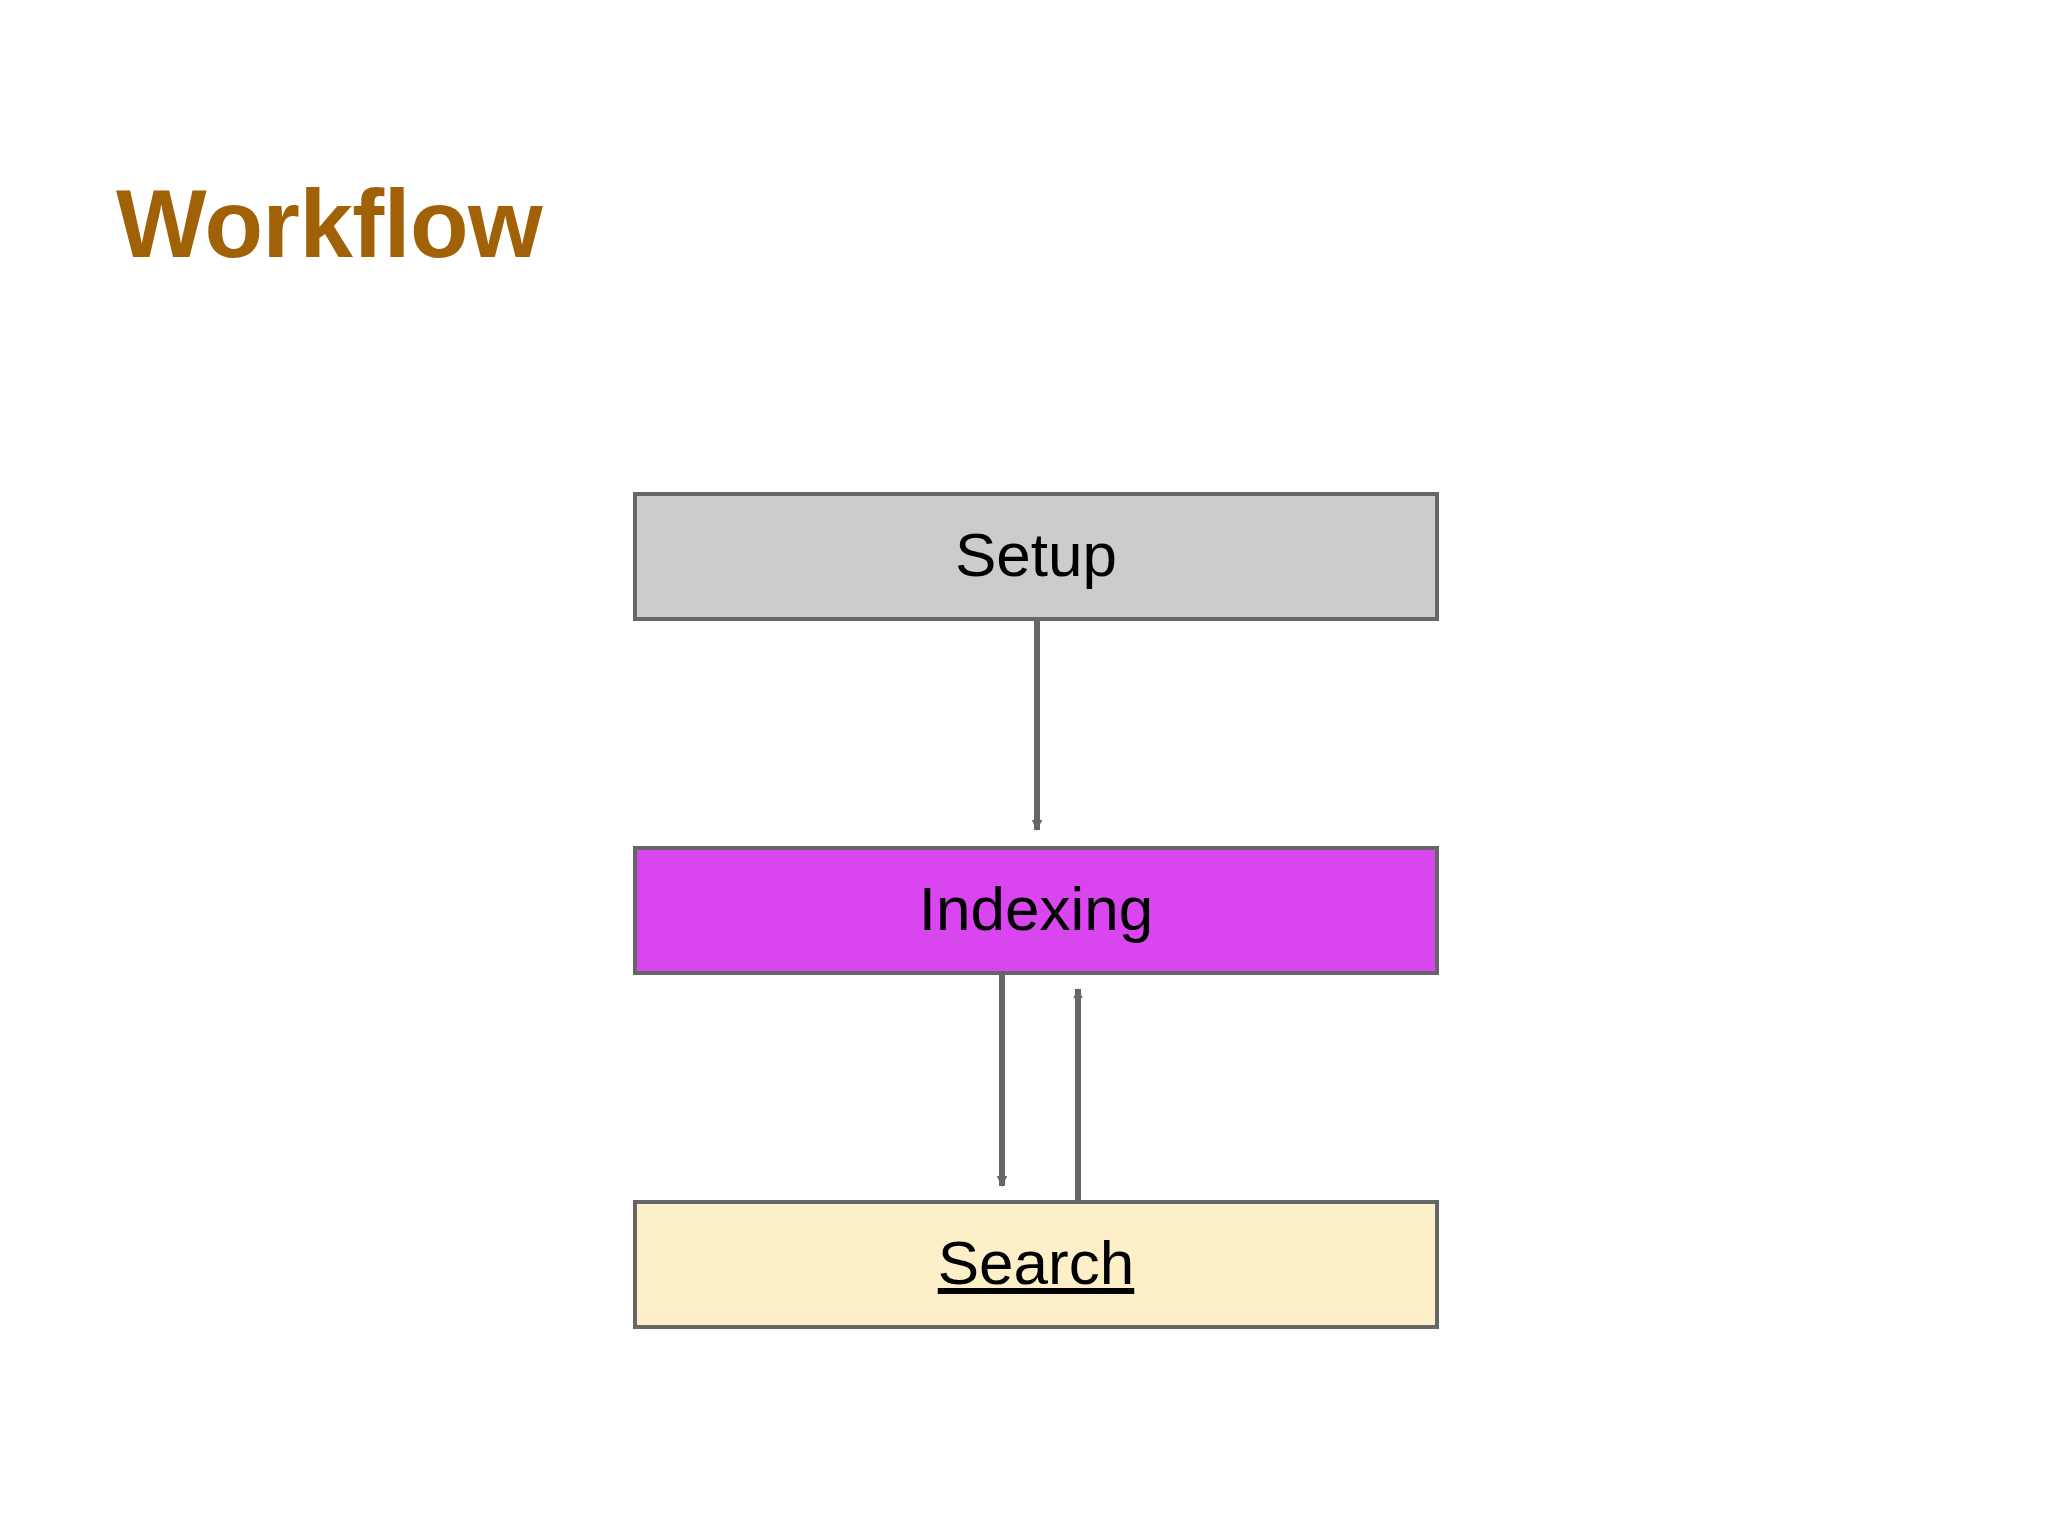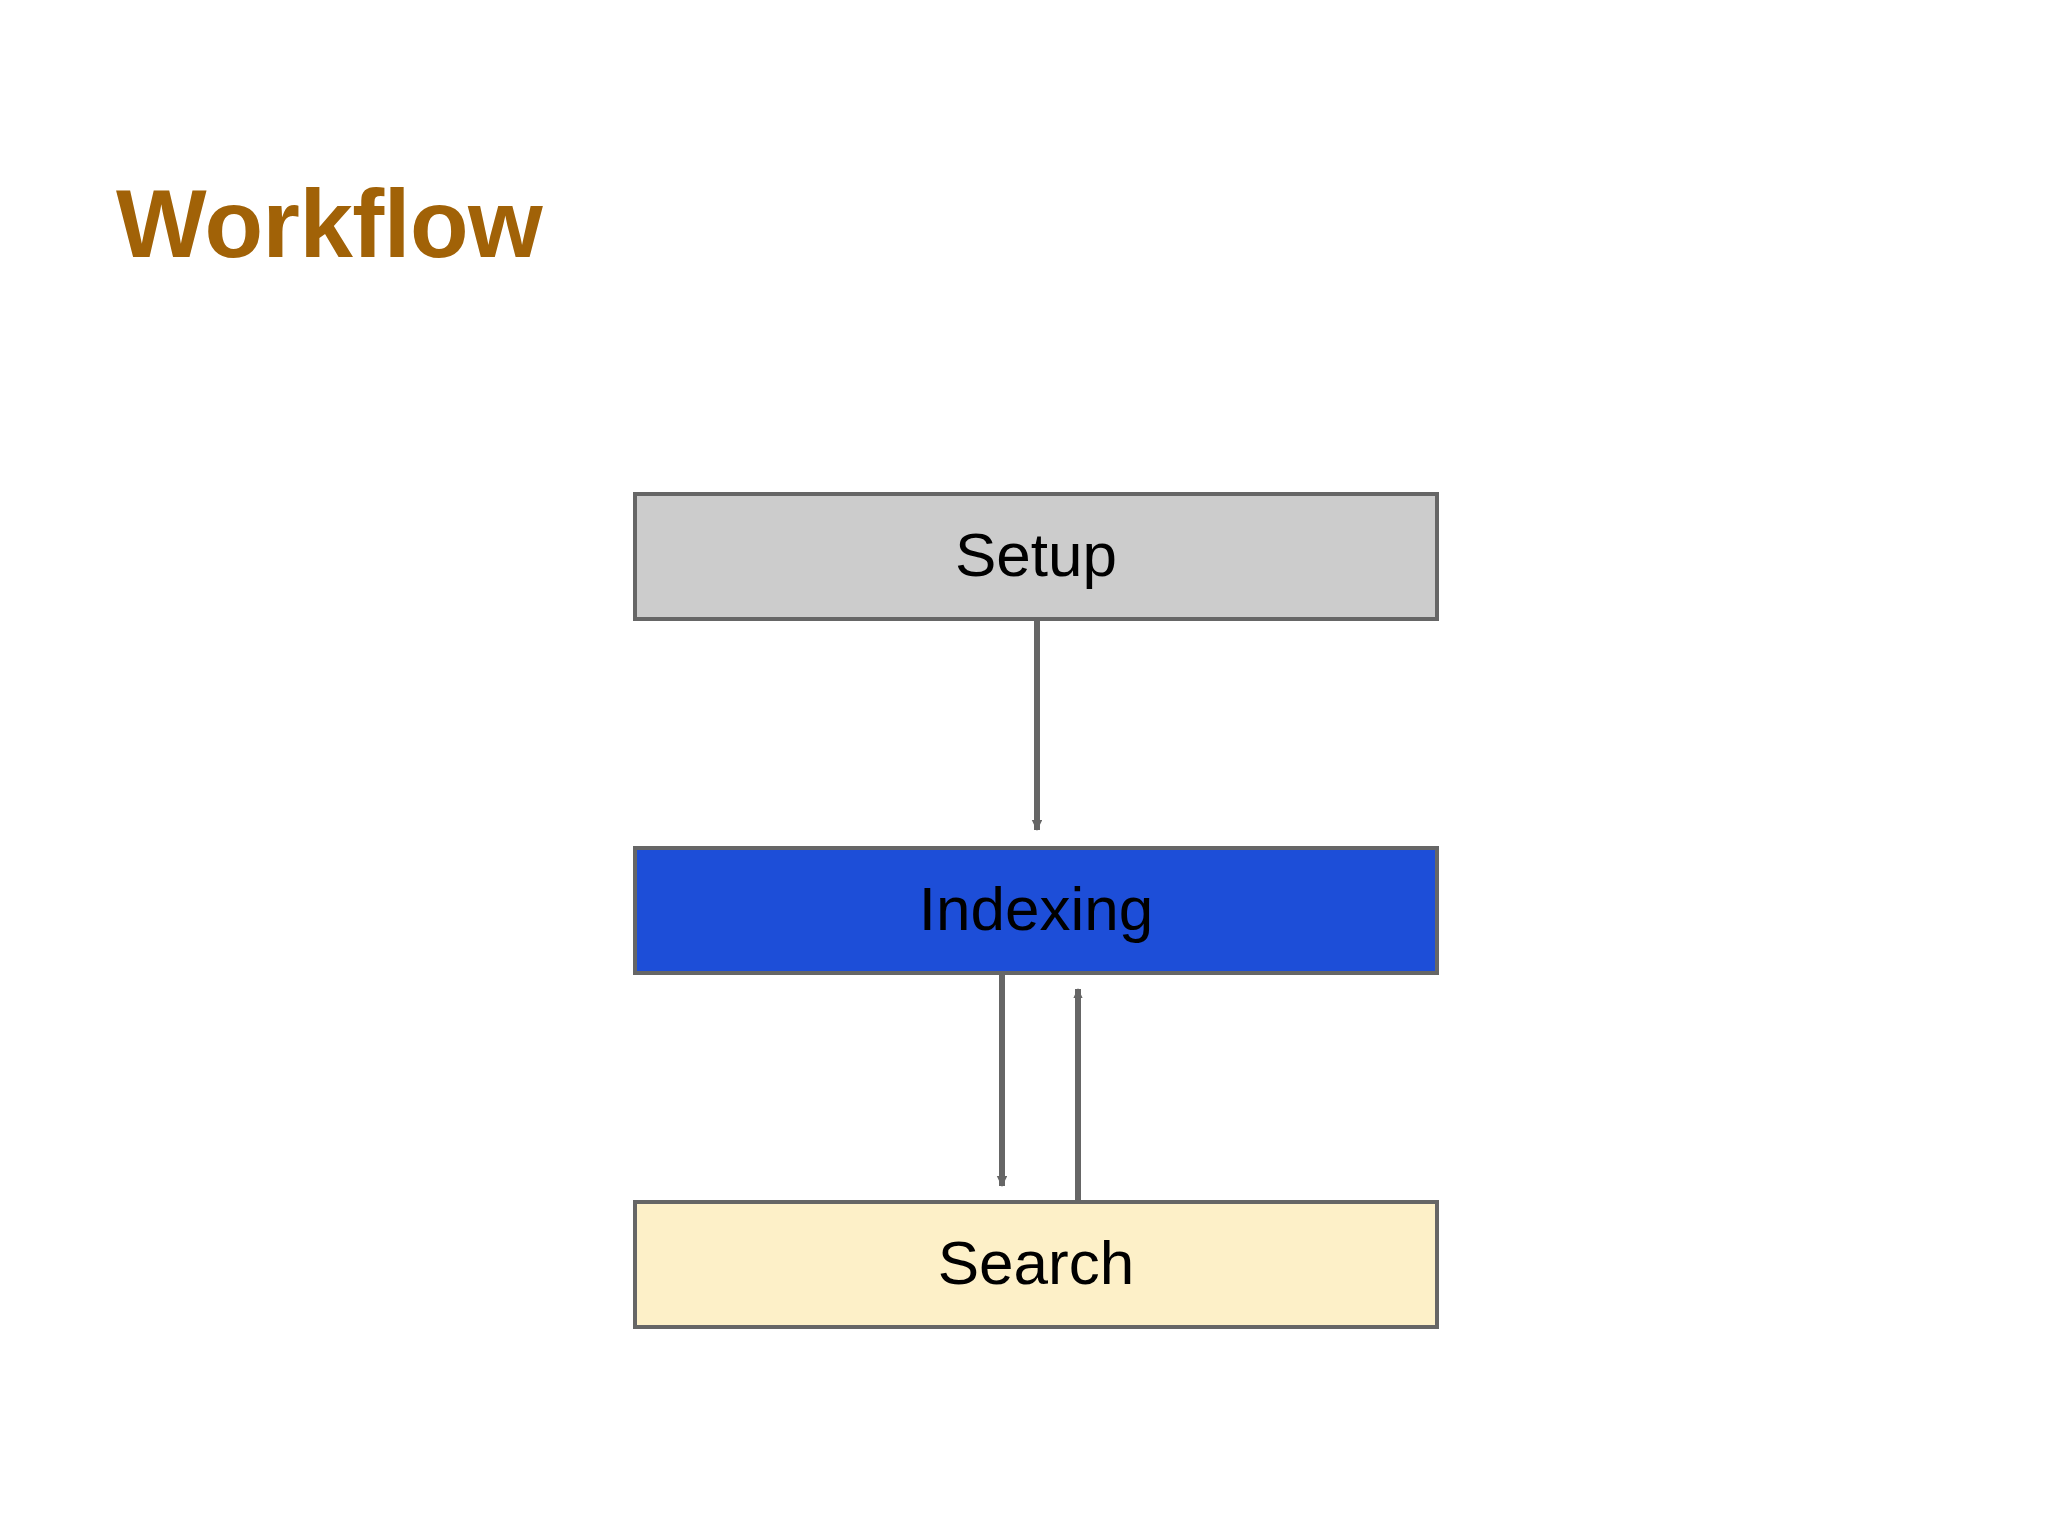--- a/index.html
+++ b/index.html
@@ -67,29 +67,30 @@
     width: 806px;
     height: 129px;
     background: #cccccc;
   }
 
   #node-indexing {
     left: 621px;
     top: 846px;
     width: 806px;
     height: 129px;
-    background: #1d4ed8;
+    background: #d946ef;
   }
 
   #node-search {
     left: 621px;
     top: 1200px;
     width: 806px;
     height: 129px;
     background: #fdf0c8;
+    text-decoration: underline;
   }
 
   .node-label {
     display: block;
     transform: translateY(-2px);
   }
 
   
   #edges {
     position: absolute;

